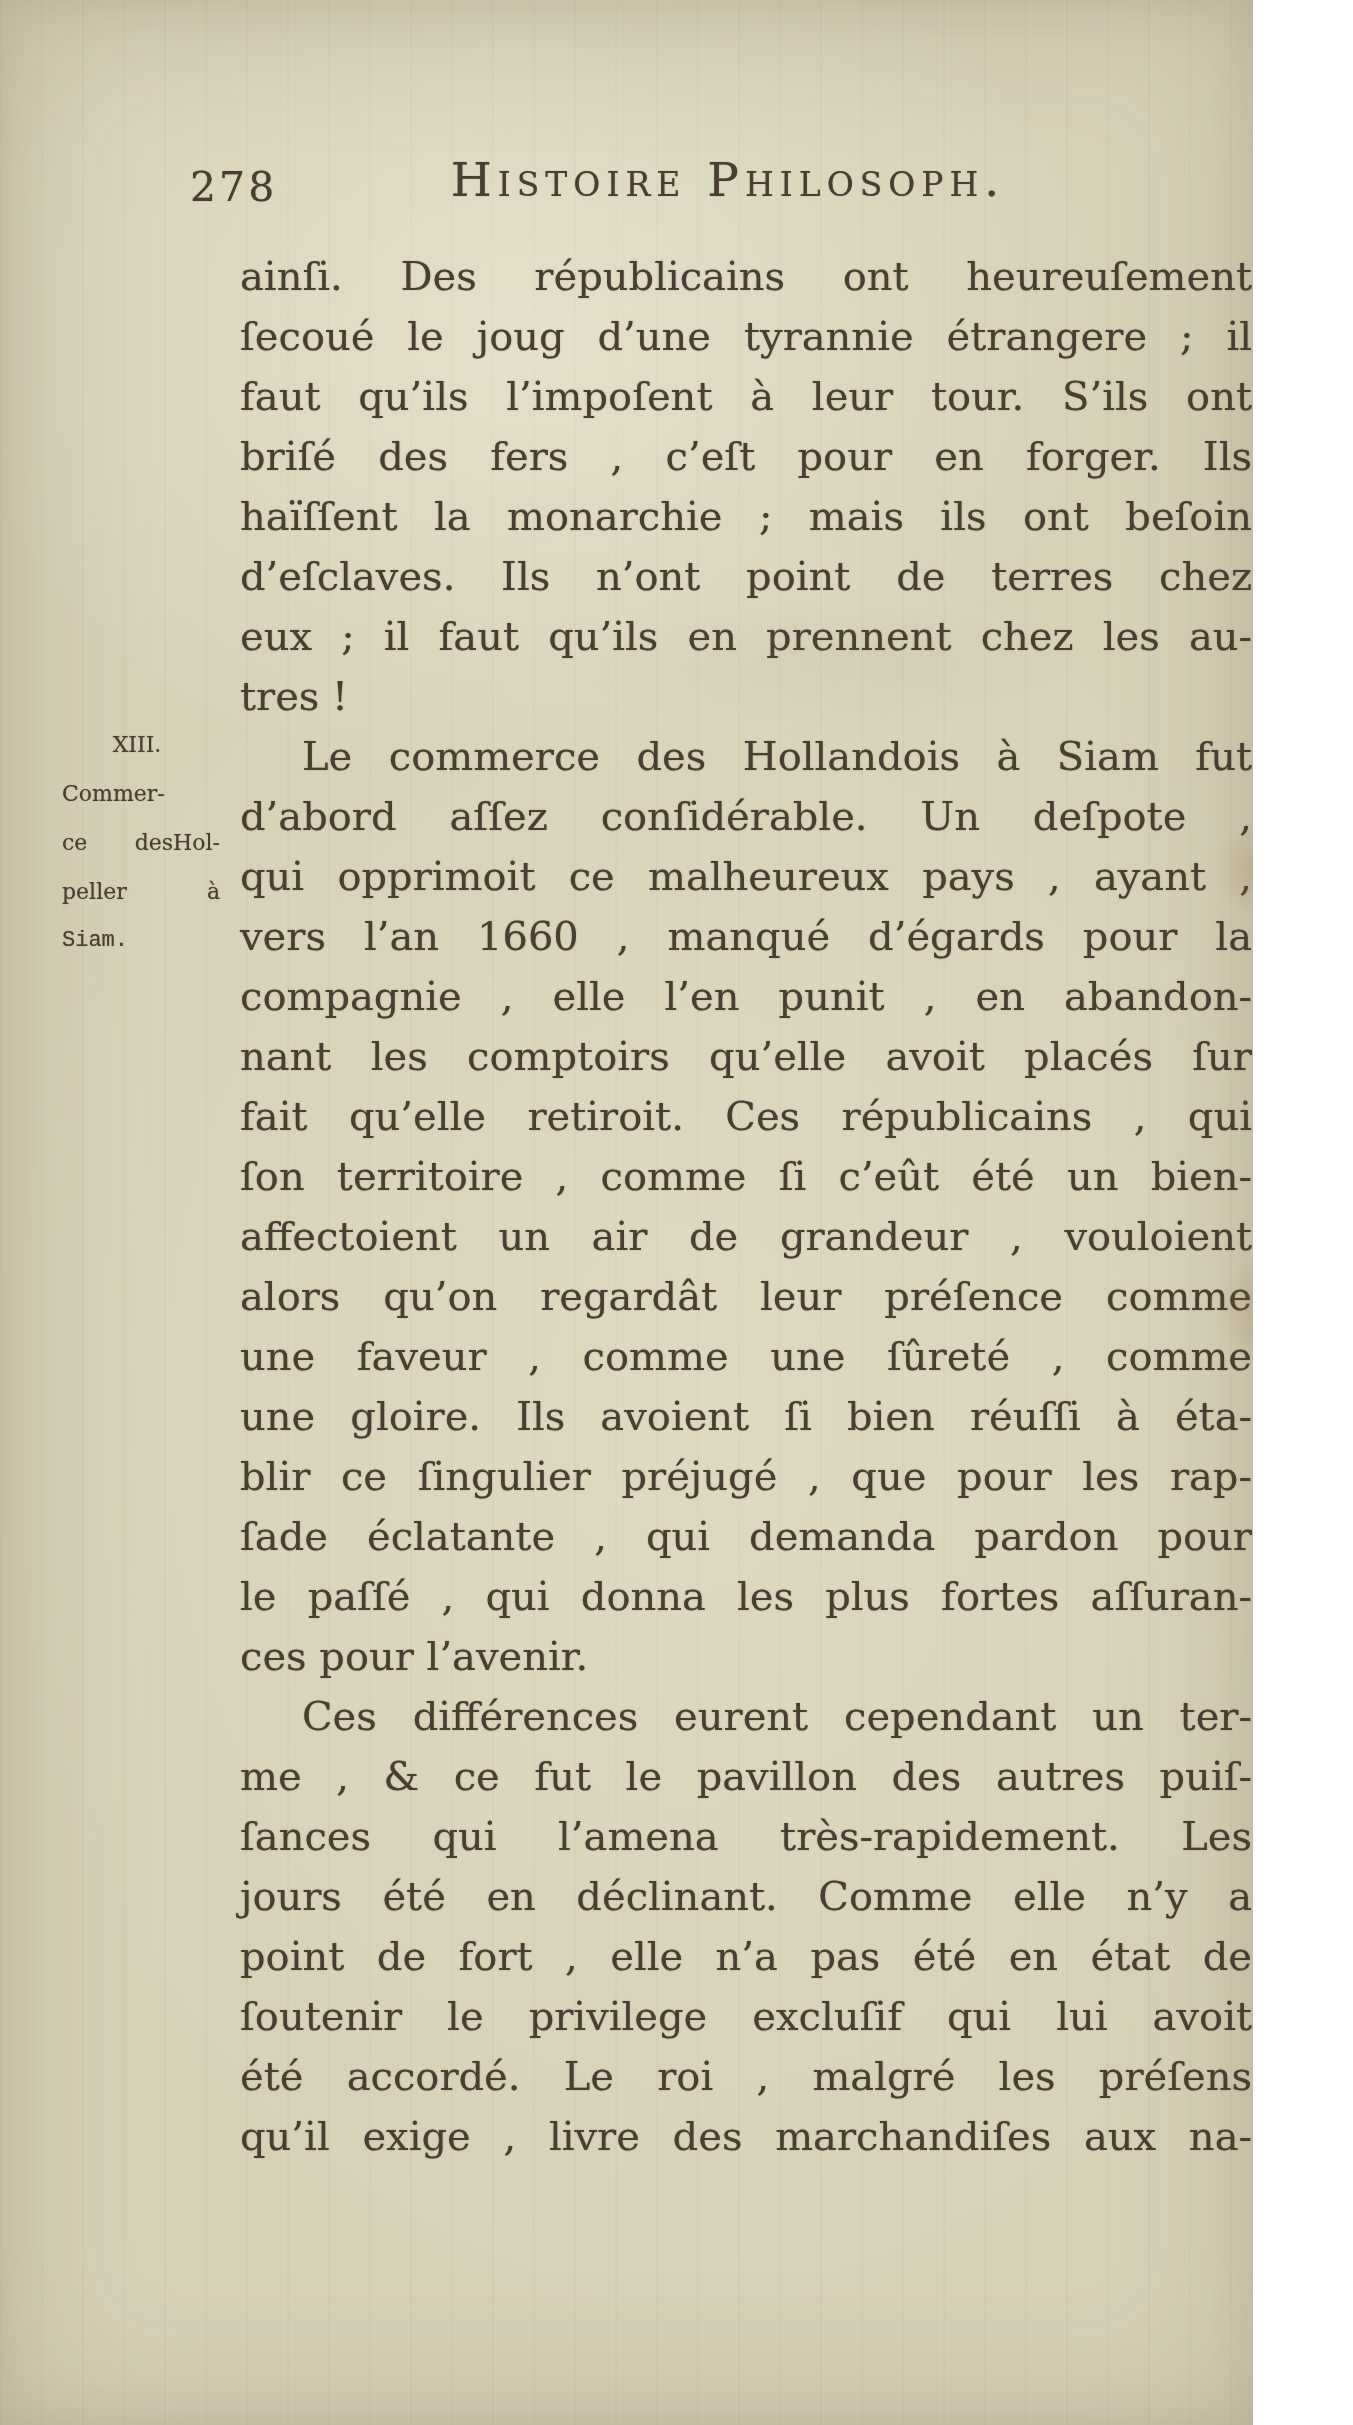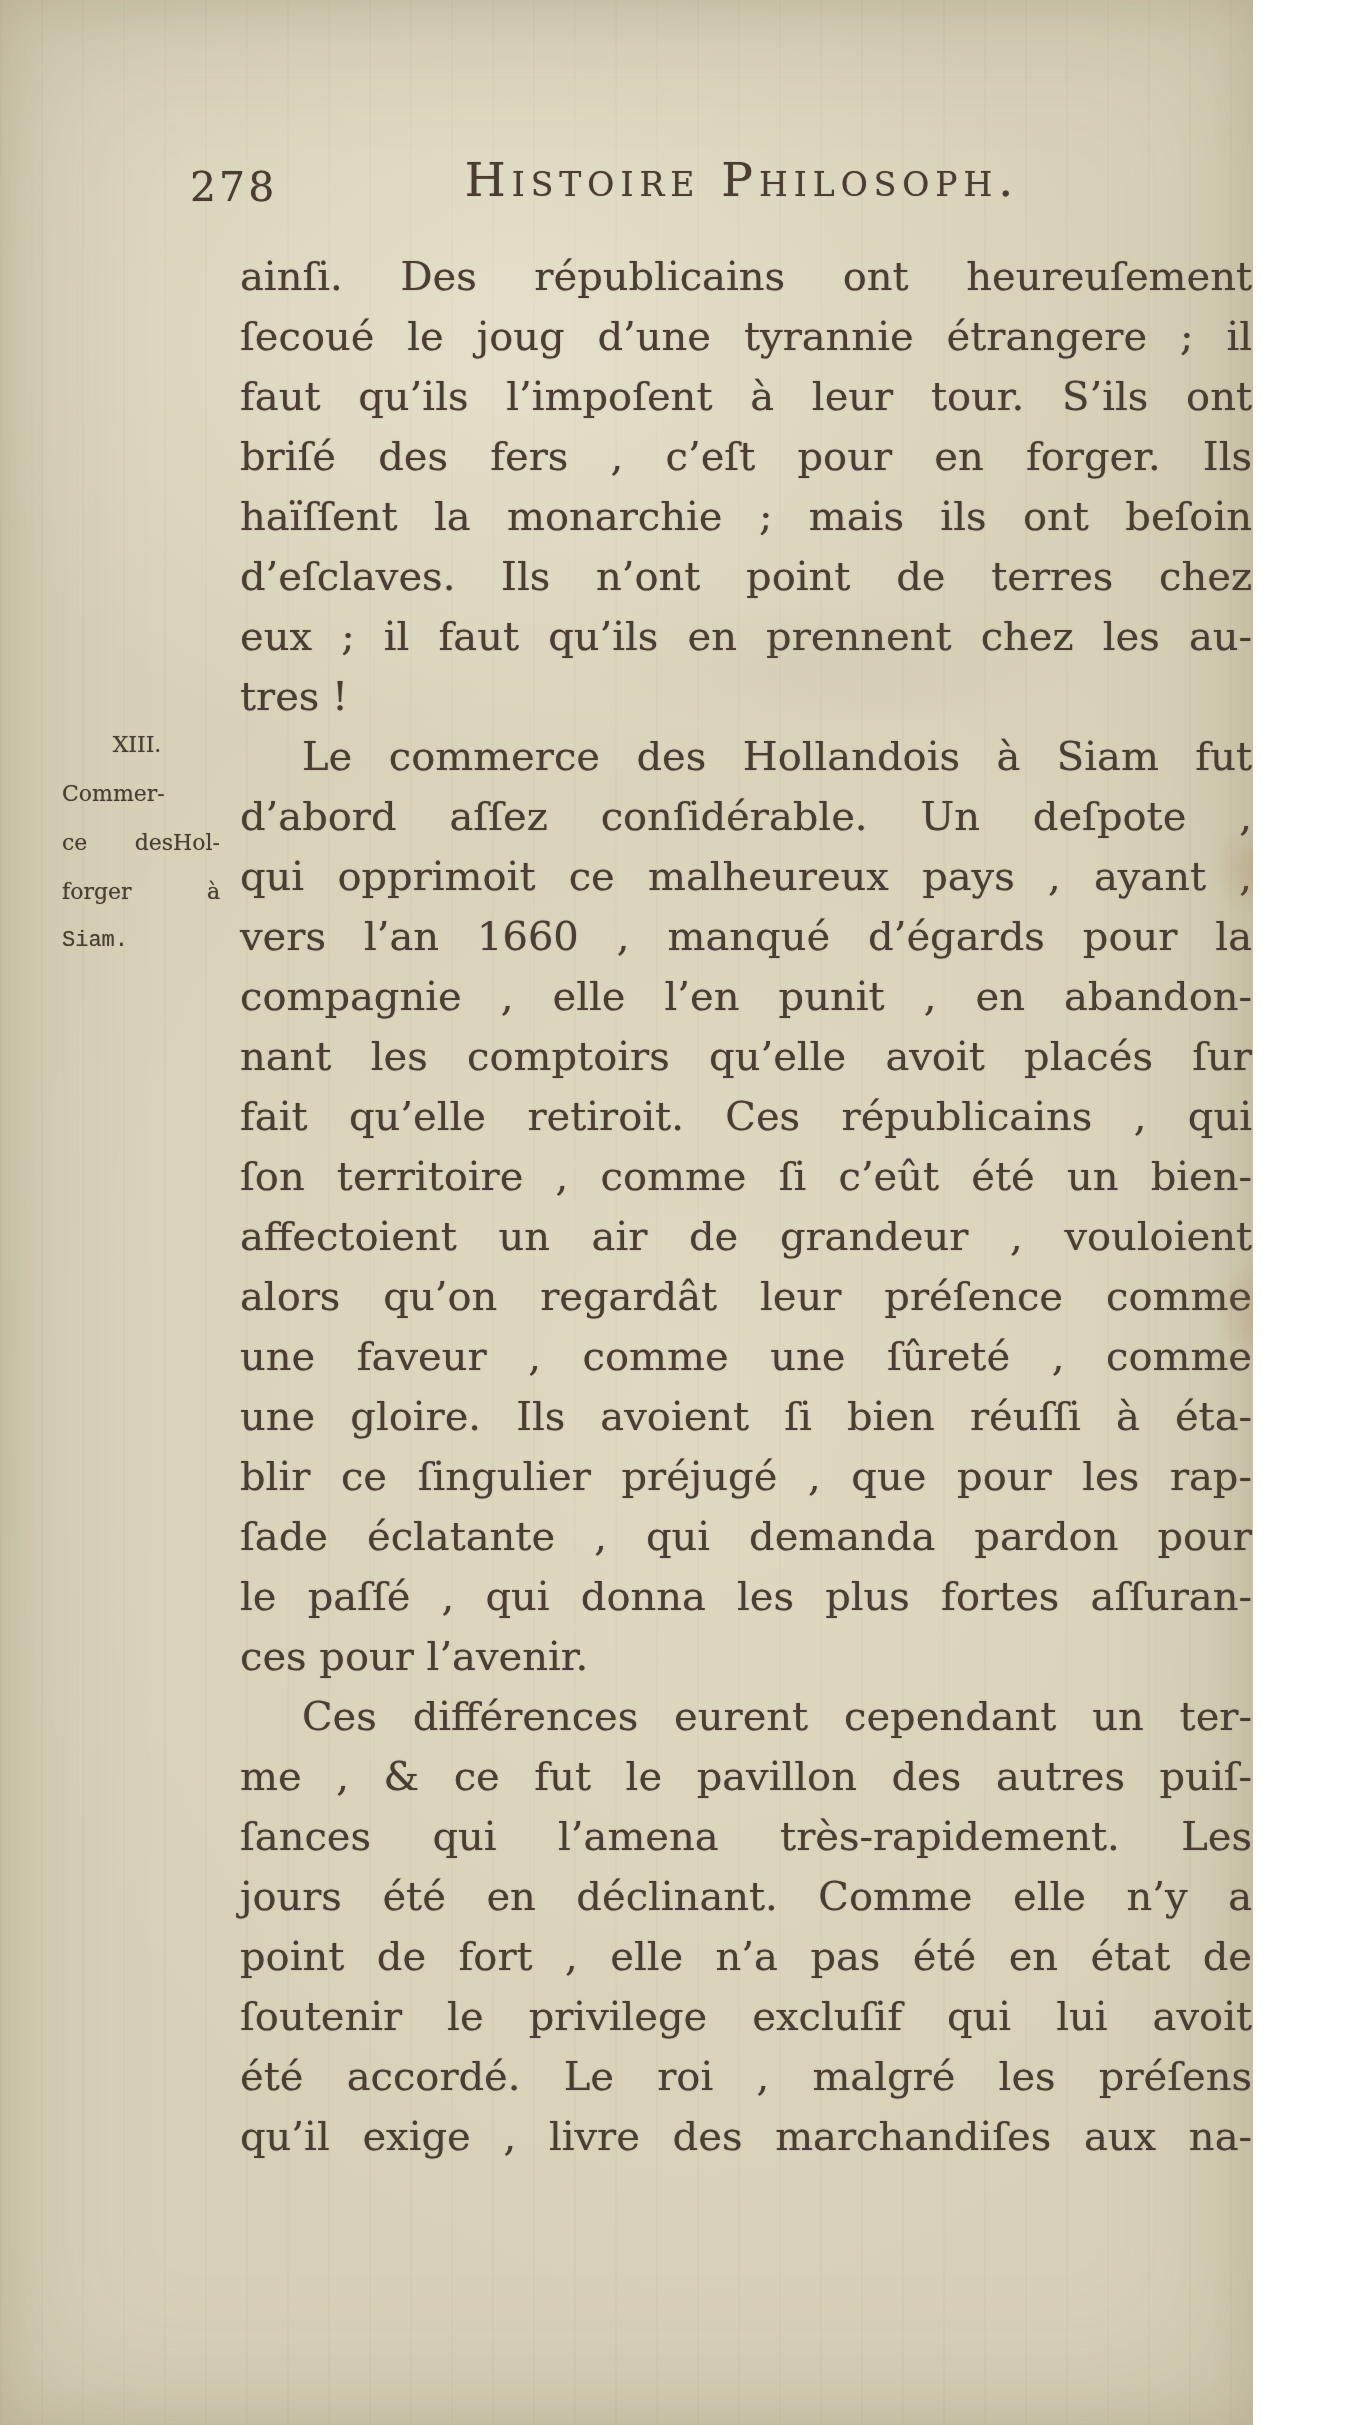--- a/index.html
+++ b/index.html
@@ -19,21 +19,21 @@
   }
   .pagenum {
     position: absolute;
     left: 190px; top: 163px;
     font-size: 41px;
     letter-spacing: 3px;
     text-shadow: 0 0 1px rgba(60,48,38,0.55);
   }
   .running-title {
     position: absolute;
-    left: 236px; top: 152px;
+    left: 222px; top: 152px;
     width: 1012px;
     text-align: center;
     font-variant: small-caps;
     font-size: 47px;
     letter-spacing: 6px;
     text-shadow: 0 0 1px rgba(60,48,38,0.55);
   }
   .text-block {
     position: absolute;
     left: 240px; top: 246px;
@@ -94,21 +94,21 @@
 
 <div class="page">
 
   <span class="pagenum">278</span>
   <div class="running-title">Histoire Philosoph.</div>
 
   <div class="margin-note">
     <div class="mn-sec">XIII.</div>
     <div class="mn-line">Commer-</div>
     <div class="mn-line">ce desHol-</div>
-    <div class="mn-line">forger à</div>
+    <div class="mn-line">peller à</div>
     <div class="mn-line last">Siam.</div>
   </div>
 
   <div class="text-block">
     <div class="line">ainſi. Des républicains ont heureuſement</div>
     <div class="line">ſecoué le joug d’une tyrannie étrangere ; il</div>
     <div class="line">faut qu’ils l’impoſent à leur tour. S’ils ont</div>
     <div class="line">briſé des fers , c’eſt pour en forger. Ils</div>
     <div class="line">haïſſent la monarchie ; mais ils ont beſoin</div>
     <div class="line">d’eſclaves. Ils n’ont point de terres chez</div>

